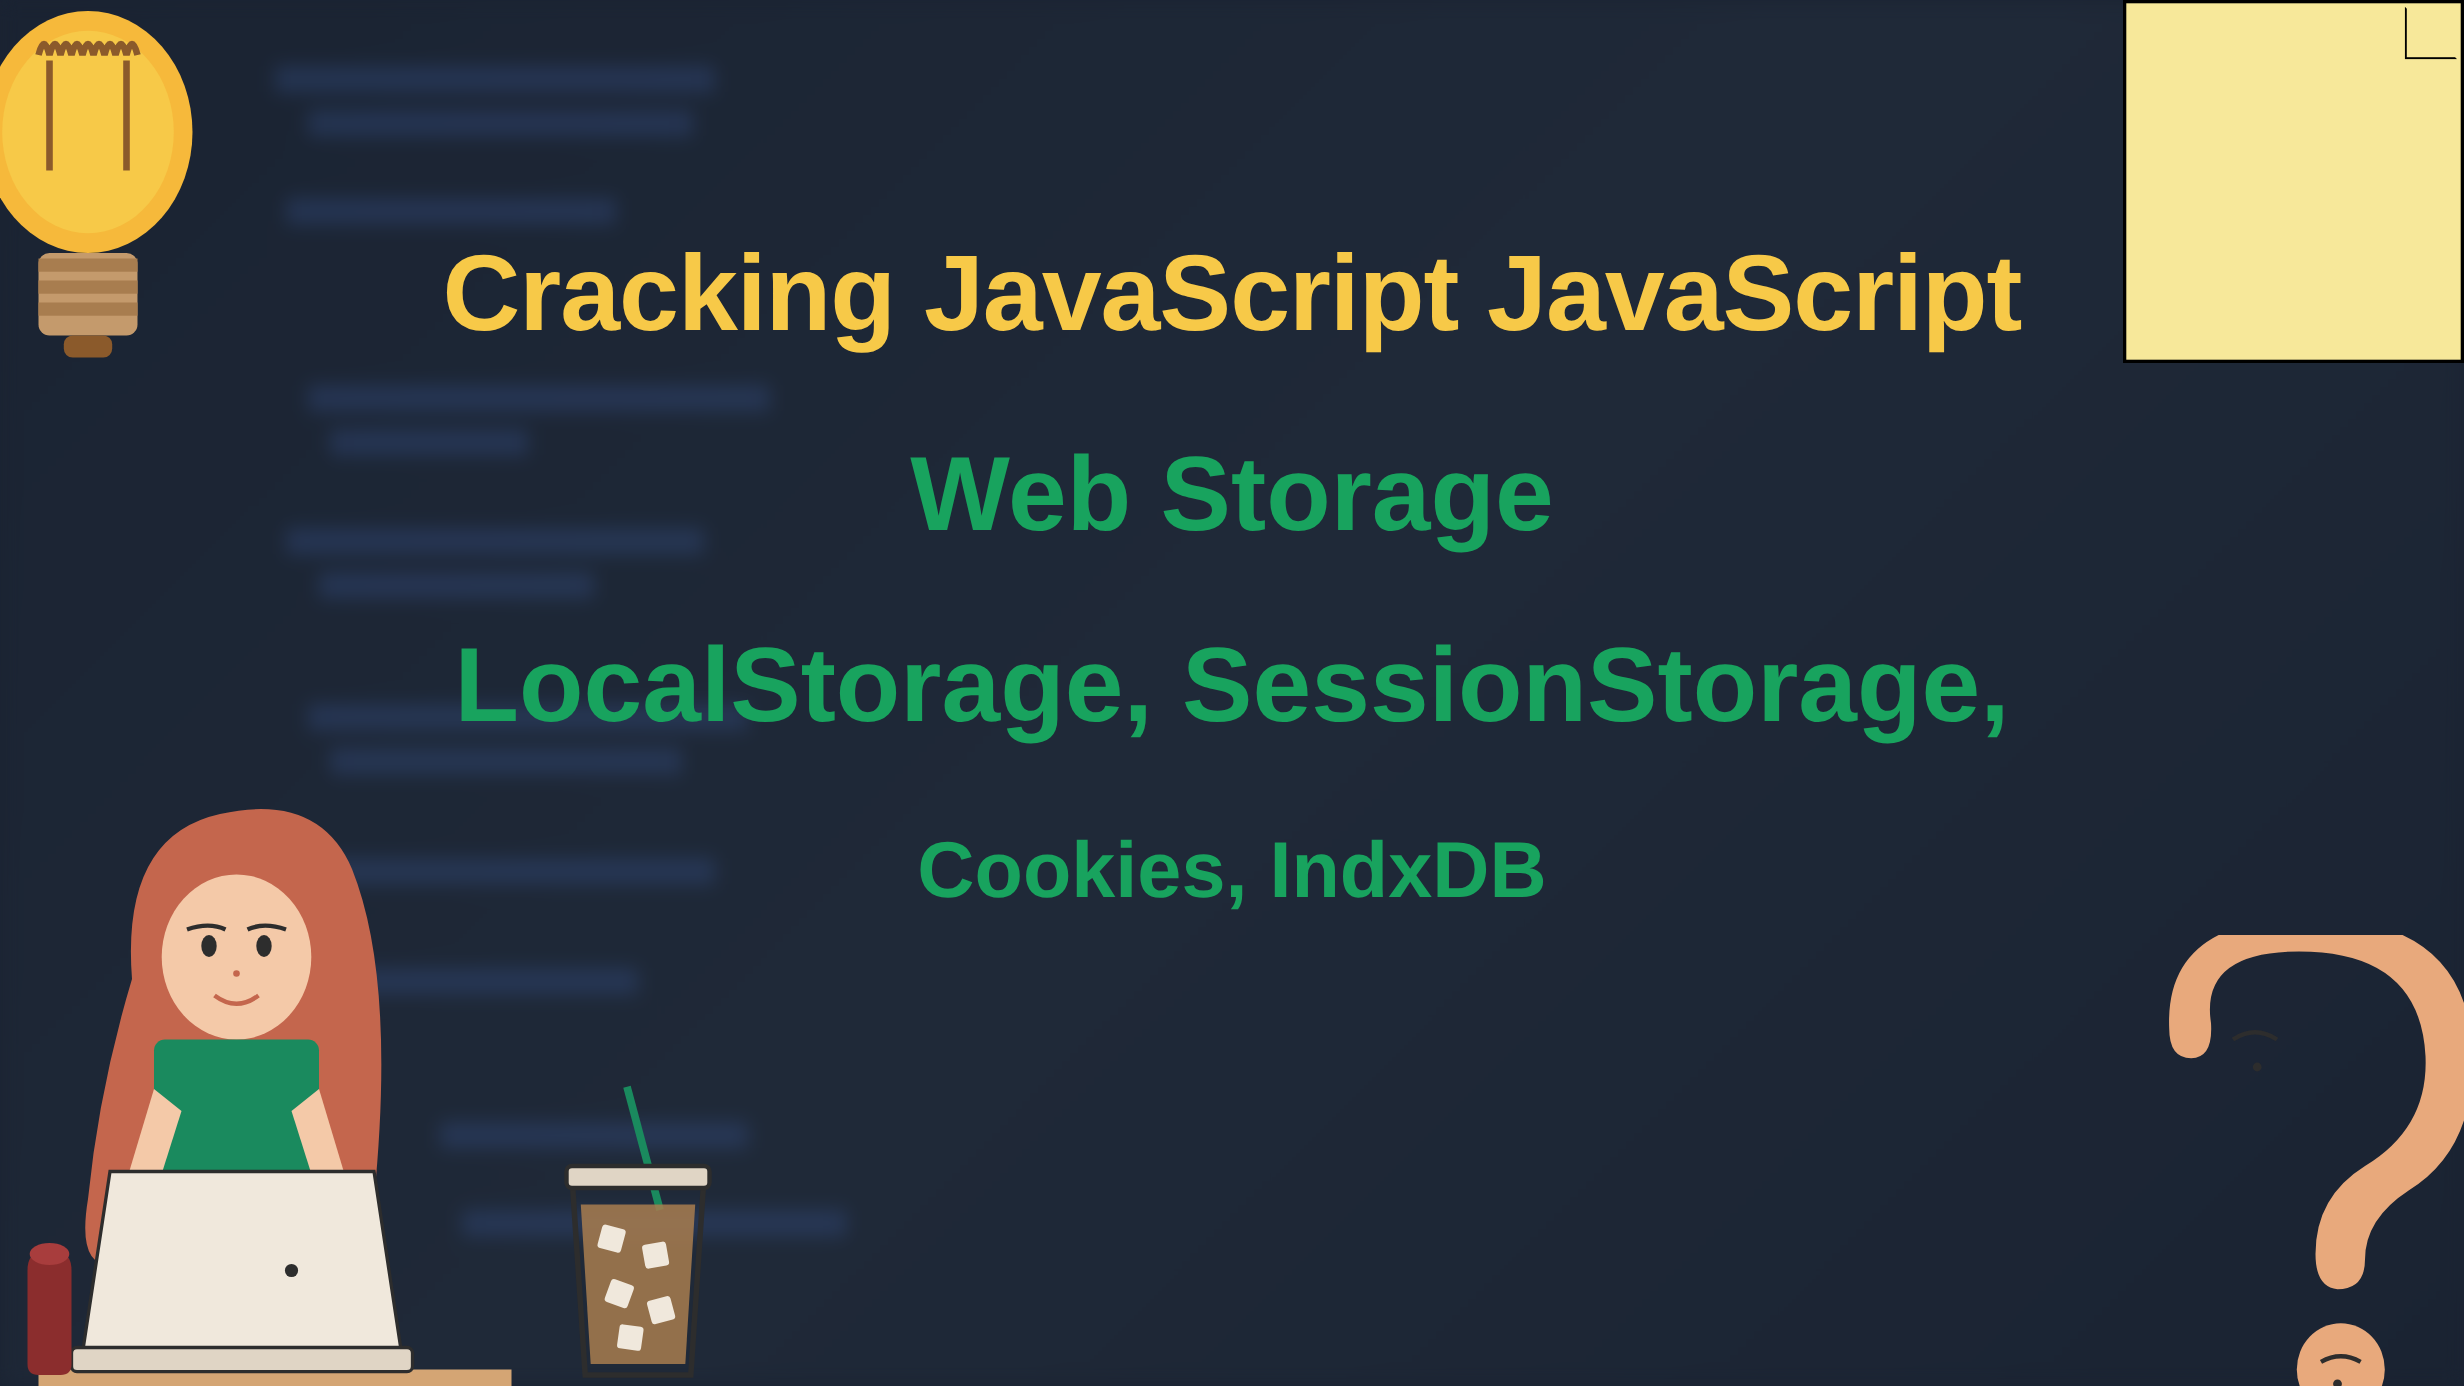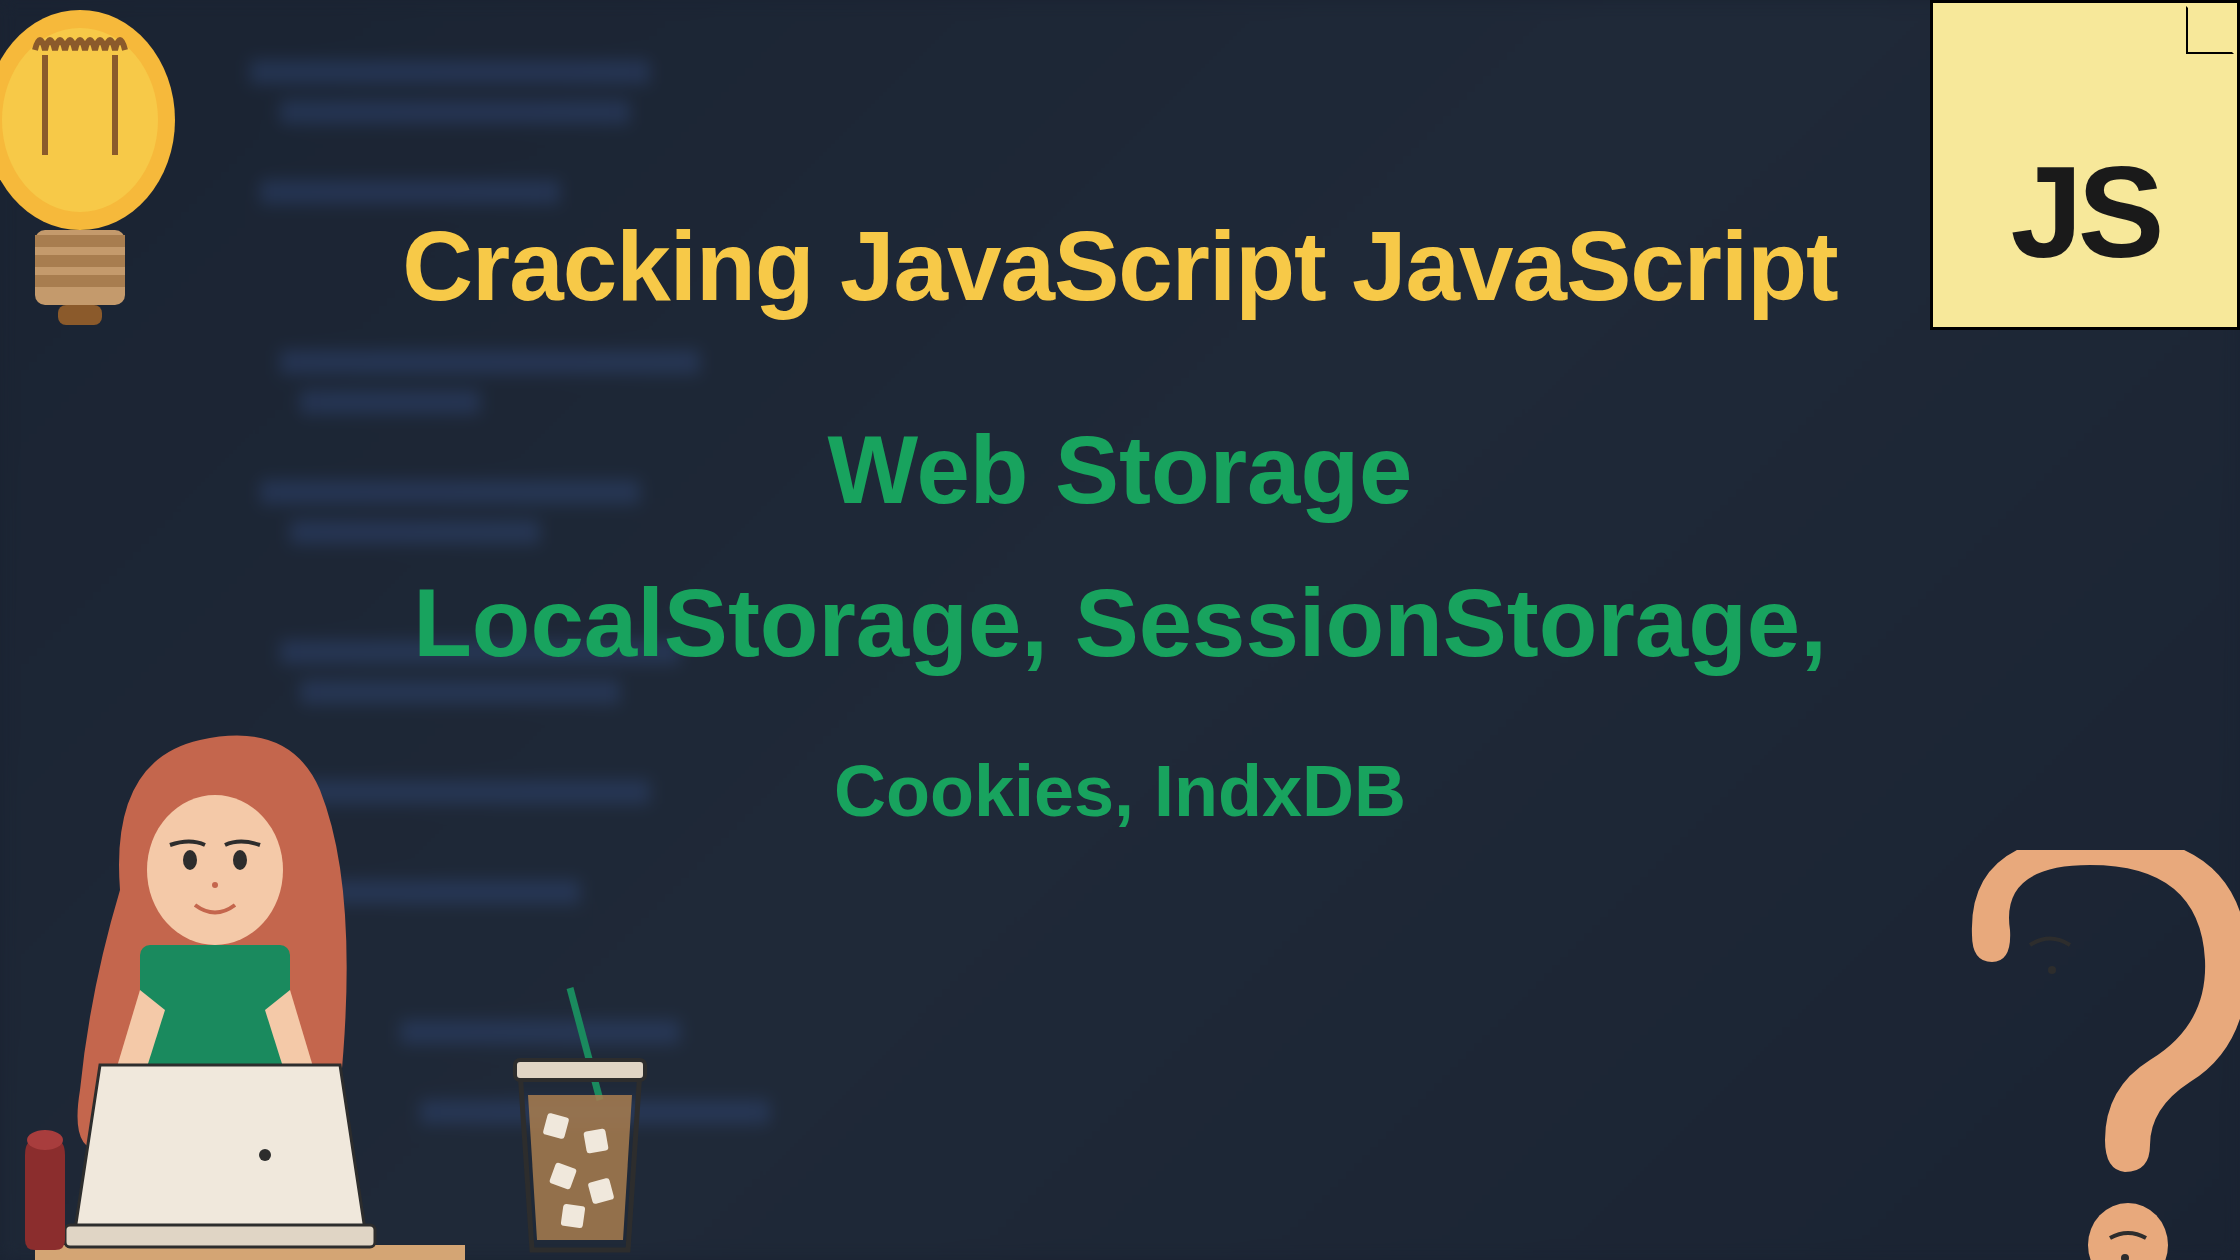--- a/index.html
+++ b/index.html
@@ -48,21 +48,20 @@
       position: absolute;
       top: 395px;
       left: 50%;
       transform: translateX(-50%);
       color: #18a35e;
       font-size: 96px;
       font-weight: 900;
       font-family: 'Arial Black', Arial, sans-serif;
       text-align: center;
       white-space: nowrap;
-      margin-top: 20px;
     }
     .subtitle-green-2 {
       position: absolute;
       top: 568px;
       left: 50%;
       transform: translateX(-50%);
       color: #18a35e;
       font-size: 96px;
       font-weight: 900;
       font-family: 'Arial Black', Arial, sans-serif;
@@ -168,21 +167,20 @@
     <line x1="135" y1="55" x2="135" y2="155" stroke="#8b5a2b" stroke-width="6"></line>
     <rect x="55" y="230" width="90" height="75" rx="10" fill="#c49a6c"></rect>
     <rect x="55" y="235" width="90" height="12" fill="#a87d4f"></rect>
     <rect x="55" y="255" width="90" height="12" fill="#a87d4f"></rect>
     <rect x="55" y="275" width="90" height="12" fill="#a87d4f"></rect>
     <rect x="78" y="305" width="44" height="20" rx="8" fill="#8b5a2b"></rect>
   </svg>
 </div>
 
 <div class="js-badge">
-  <span class="js-text">JS</span>
   <div class="js-fold"></div>
 </div>
 
 <h1 class="title-yellow">Cracking JavaScript JavaScript</h1>
 <h2 class="subtitle-green-1">Web Storage</h2>
 <h2 class="subtitle-green-2">LocalStorage, SessionStorage,</h2>
 <h2 class="subtitle-green-3">Cookies, IndxDB</h2>
 
 <div class="person-laptop">
   <svg viewBox="0 0 450 550" width="450" height="550">

